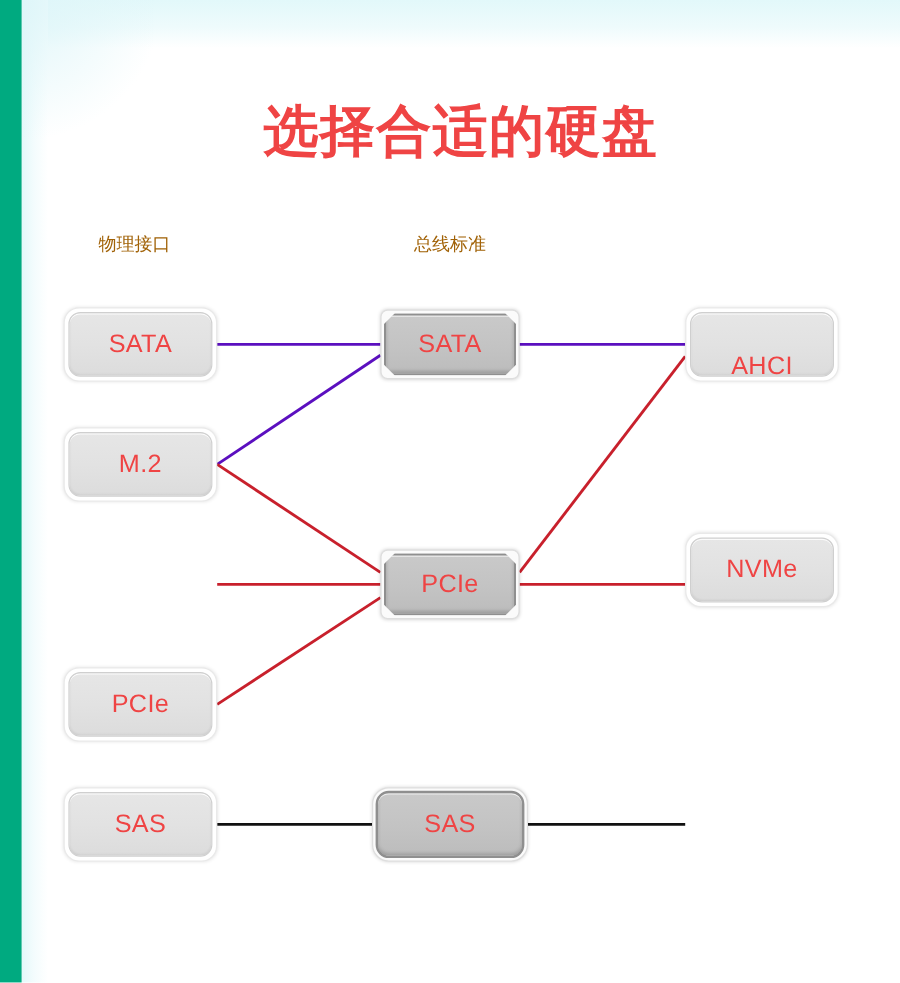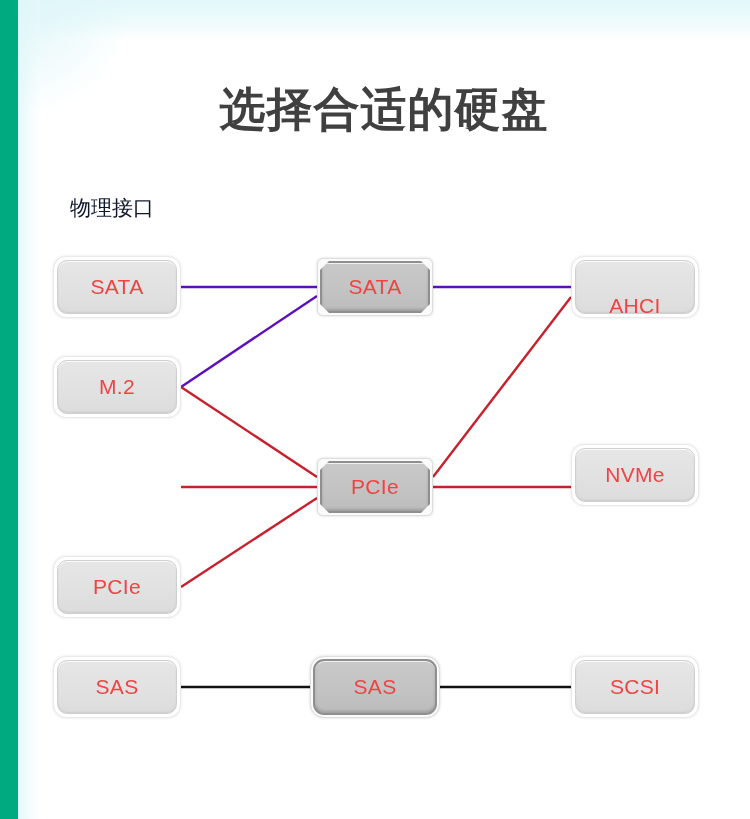--- a/index.html
+++ b/index.html
@@ -49,32 +49,32 @@
   }
 
   
   .title {
     position: absolute;
     left: 18px; top: 82px;
     width: 732px;
     text-align: center;
     font-size: 46px;
     font-weight: bold;
-    color: #404040;
+    color: #ef4444;
     letter-spacing: 1px;
     line-height: 1.18;
     font-family: "DejaVu Sans", "Liberation Sans", sans-serif;
   }
 
   
   .col-head {
     position: absolute;
     top: 194px;
-    font-size: 21px;
-    color: #0f172a;
+    font-size: 15px;
+    color: #a16207;
     text-align: center;
     width: 180px;
     font-family: Liberation Mono, monospace;
   }
   .col-head.c0 { left: 22px; }
   .col-head.c1 { left: 285px; }
   .col-head.c2 { left: 545px; }
 
   
   #wires {
@@ -158,20 +158,21 @@
 <div id="page">
 
   <div class="top-wash"></div>
   <div class="left-wash"></div>
   <div class="corner-wash"></div>
   <div class="green-bar"></div>
 
   <div class="title">选择合适的硬盘</div>
 
   <div class="col-head c0">物理接口</div>
+  <div class="col-head c1">总线标准</div>
 
   <svg id="wires" width="750" height="819" viewBox="0 0 750 819">
       <line x1="181" y1="287" x2="317" y2="287" stroke="#5b0fbf" stroke-width="2.4" stroke-linecap="butt"></line>
       <line x1="181" y1="387" x2="317" y2="296" stroke="#5b0fbf" stroke-width="2.4" stroke-linecap="butt"></line>
       <line x1="181" y1="387" x2="317" y2="477" stroke="#c8202c" stroke-width="2.4" stroke-linecap="butt"></line>
       <line x1="181" y1="487" x2="317" y2="487" stroke="#c8202c" stroke-width="2.4" stroke-linecap="butt"></line>
       <line x1="181" y1="587" x2="317" y2="498" stroke="#c8202c" stroke-width="2.4" stroke-linecap="butt"></line>
       <line x1="181" y1="687" x2="310" y2="687" stroke="#111111" stroke-width="2.4" stroke-linecap="butt"></line>
       <line x1="433" y1="287" x2="571" y2="287" stroke="#5b0fbf" stroke-width="2.4" stroke-linecap="butt"></line>
       <line x1="433" y1="477" x2="571" y2="297" stroke="#c8202c" stroke-width="2.4" stroke-linecap="butt"></line>
@@ -219,19 +220,14 @@
   <div class="node side" style="left:571px; top:256px;align-items:flex-end;">
     <span class="ring"></span>
     <span class="face"></span>
     <span class="label">AHCI</span>
   </div>
   <div class="node side" style="left:571px; top:444px;">
     <span class="ring"></span>
     <span class="face"></span>
     <span class="label">NVMe</span>
   </div>
-  <div class="node side" style="left:571px; top:656px;">
-    <span class="ring"></span>
-    <span class="face"></span>
-    <span class="label">SCSI</span>
-  </div>
 
 </div>
 
 </body></html>

